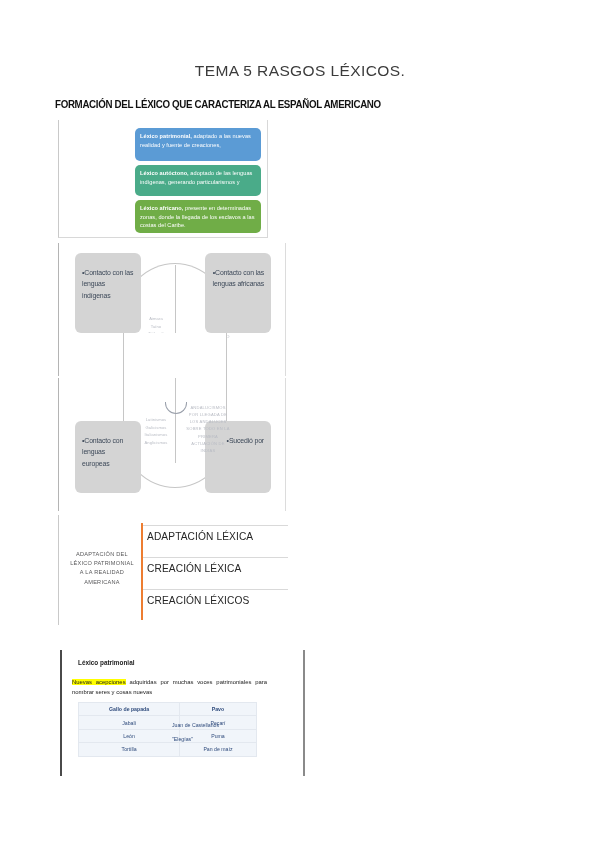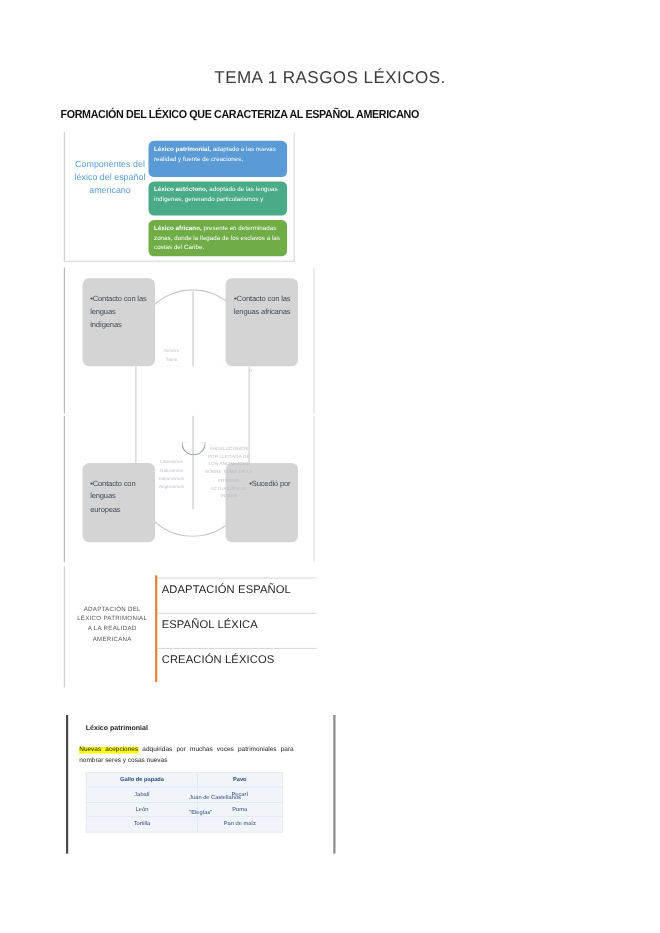--- a/index.html
+++ b/index.html
@@ -278,26 +278,25 @@
     font-size: 5.2px;
     line-height: 1.75;
     color: #2f4b7c;
   }
   .b4n-1 { top: 71px; }
   .b4n-2 { top: 85px; }
 </style>
 </head>
 <body>
 
-<div class="page-title">TEMA 1 RASGOS LÉXICOS.</div>
+<div class="page-title">TEMA 5 RASGOS LÉXICOS.</div>
 
 <div class="section-heading">FORMACIÓN DEL LÉXICO QUE CARACTERIZA AL ESPAÑOL AMERICANO</div>
 
 <div class="block1">
-  <div class="block1-label">Componentes del léxico del español americano</div>
 
   <div class="cbox cbox-1">
     <b>Léxico patrimonial,</b><span> adaptado a las nuevas realidad y fuente de creaciones,</span>
   </div>
 
   <div class="cbox cbox-2">
     <b>Léxico autóctono,</b><span> adoptado de las lenguas indígenas, generando particularismos y</span>
   </div>
 
   <div class="cbox cbox-3">
@@ -354,24 +353,24 @@
 ACTUACIÓN DE
 INDIAS</div>
 </div>
 
 <div class="block3">
   <div class="block3-label">ADAPTACIÓN DEL LÉXICO PATRIMONIAL A LA REALIDAD AMERICANA</div>
 
   <div class="block3-bar"></div>
 
   <div class="block3-rule b3r-1"></div>
-  <div class="block3-item b3i-1">ADAPTACIÓN ESPAÑOL</div>
+  <div class="block3-item b3i-1">ADAPTACIÓN LÉXICA</div>
 
   <div class="block3-rule b3r-2"></div>
-  <div class="block3-item b3i-2">ESPAÑOL LÉXICA</div>
+  <div class="block3-item b3i-2">CREACIÓN LÉXICA</div>
 
   <div class="block3-rule b3r-3"></div>
   <div class="block3-item b3i-3">CREACIÓN LÉXICOS</div>
 </div>
 
 <div class="block4">
   <div class="b4-left-edge"></div>
   <div class="b4-right-edge"></div>
 
   <div class="b4-title">Léxico patrimonial</div>

